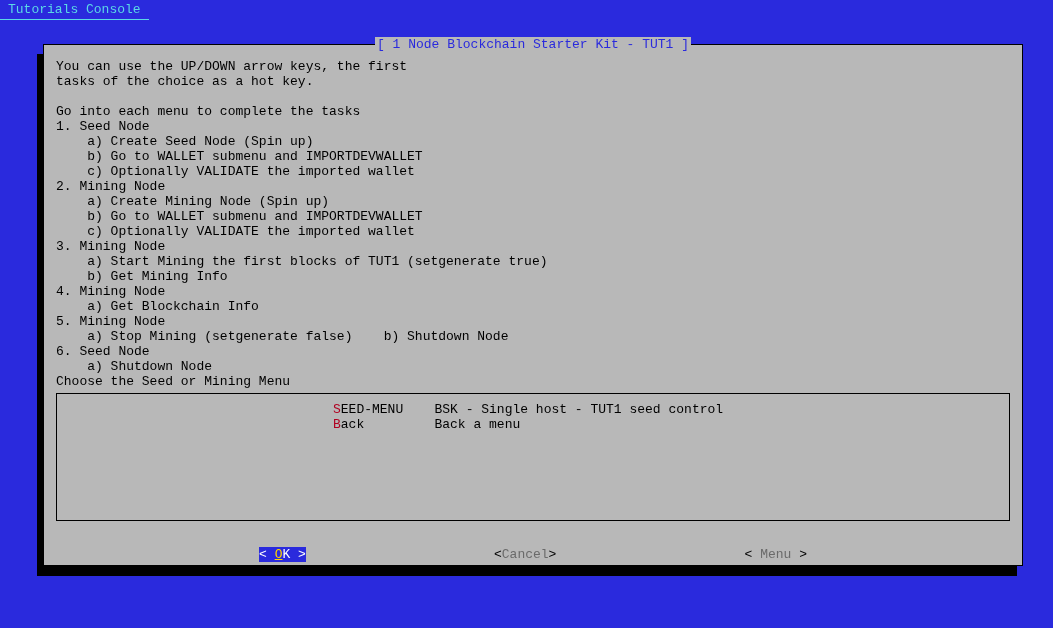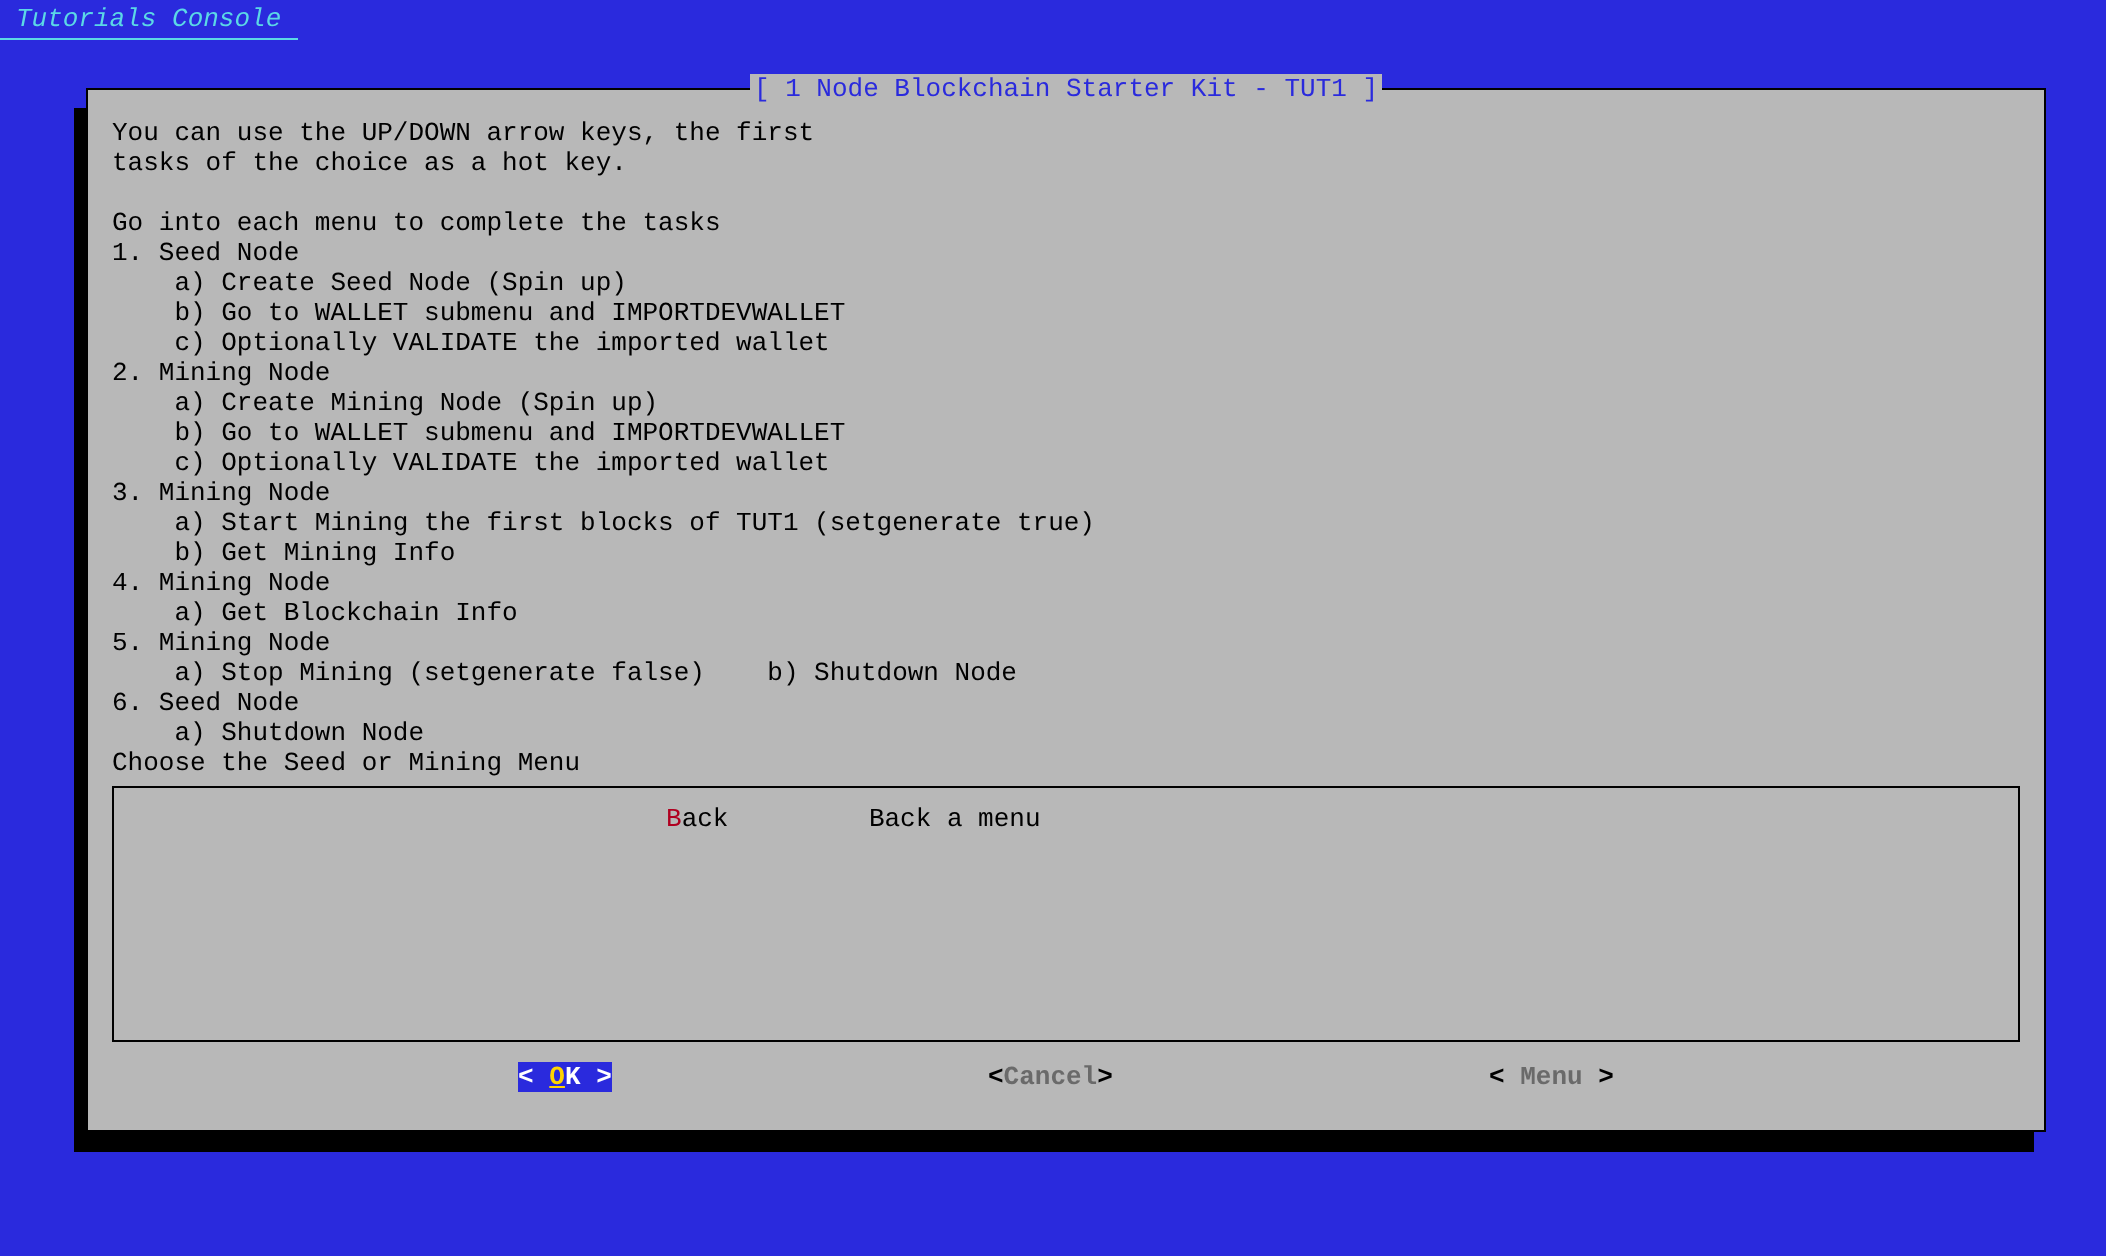--- a/index.html
+++ b/index.html
@@ -11,21 +11,20 @@
     height: 628px;
     overflow: hidden;
     color: #000;
   }
   .titlebar {
     color: #5bd8e6;
     padding: 2px 8px;
     font-size: 13px;
     border-bottom: 1px solid #5bd8e6;
     display: inline-block;
-    font-style: italic;
   }
   .dialog-wrap {
     position: absolute;
     left: 27px;
     top: 44px;
     width: 980px;
     height: 522px;
   }
   .dialog-shadow {
     position: absolute;
@@ -95,22 +94,21 @@
   }
   .menu-tag { display: inline; }
   .menu-desc { display: inline; }
   .menu-space { display: inline; }
   .buttons-row {
     position: relative;
     padding: 10px 12px 0 12px;
     display: flex;
     justify-content: space-around;
     width: 760px;
-    margin: 0 auto;
-    font-weight: bold;
+    margin: 16px auto;
   }
   .btn {
     cursor: pointer;
   }
   .btn-ok {
     background: #2a2add;
     color: #000;
   }
   .btn-ok .ok-key { color: #ffd400; text-decoration: underline; }
   .btn-ok .ok-rest { color: #fff; }
@@ -150,20 +148,21 @@
 <span>    a) Get Blockchain Info</span>
 <span>5. Mining Node</span>
 <span>    a) Stop Mining (setgenerate false)    b) Shutdown Node</span>
 <span>6. Seed Node</span>
 <span>    a) Shutdown Node</span>
 <span>Choose the Seed or Mining Menu</span></div>
 
     <div class="menu-box-wrap">
       <div class="menu-box">
         <div class="menu-inner">
+          <div class="menu-item"><span class="menu-tag"><span class="menu-key">S</span><span>EED-MENU  </span></span><span class="menu-space">  </span><span class="menu-desc">BSK - Single host - TUT1 seed control  </span></div>
           <div class="menu-item"><span class="menu-tag"><span class="menu-key">B</span><span>ack       </span></span><span class="menu-space">  </span><span class="menu-desc">Back a menu                            </span></div>
         </div>
       </div>
     </div>
 
     <div class="buttons-row">
       <span class="btn btn-ok"><span class="ok-rest">&lt;  </span><span class="ok-key">O</span><span class="ok-rest">K</span><span class="ok-rest">  &gt;</span></span>
       <span class="btn btn-cancel"><span class="bracket">&lt;</span><span class="label">Cancel</span><span class="bracket">&gt;</span></span>
       <span class="btn btn-help"><span class="bracket">&lt; </span><span class="label">Menu</span><span class="bracket"> &gt;</span></span>
     </div>

